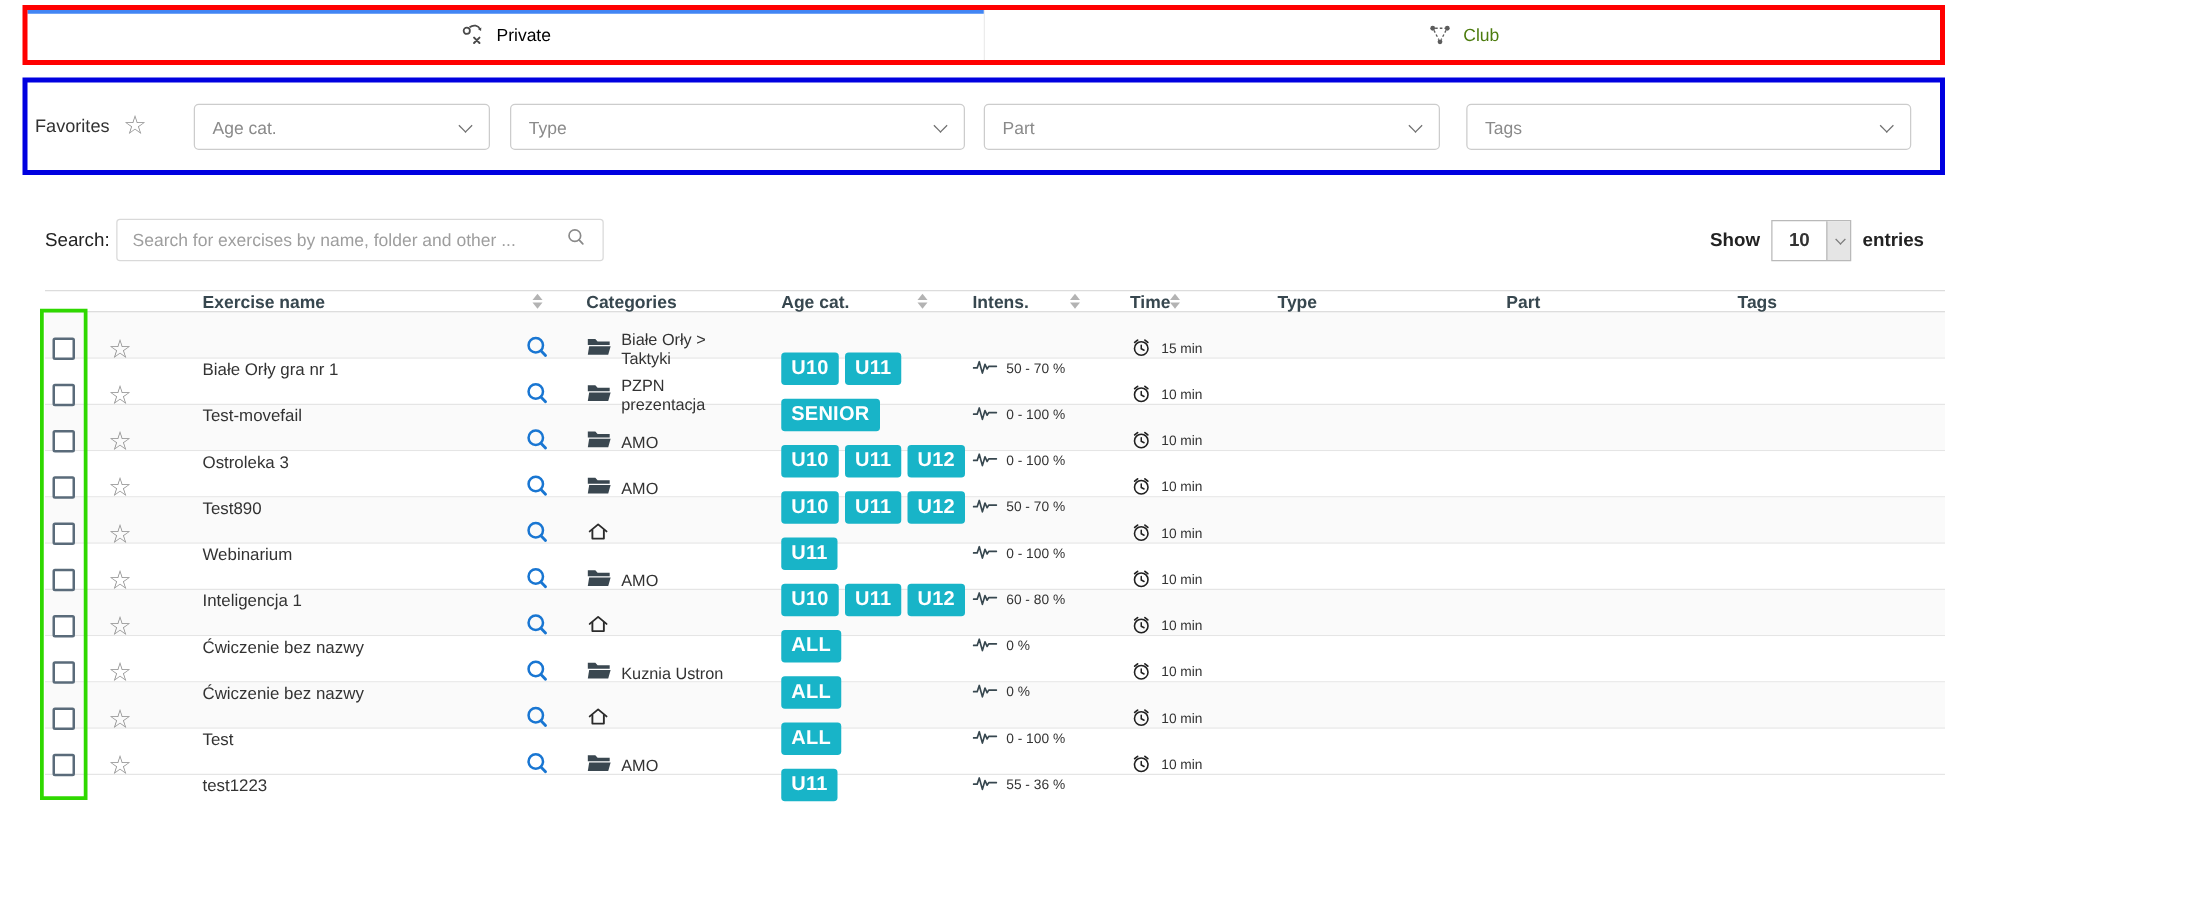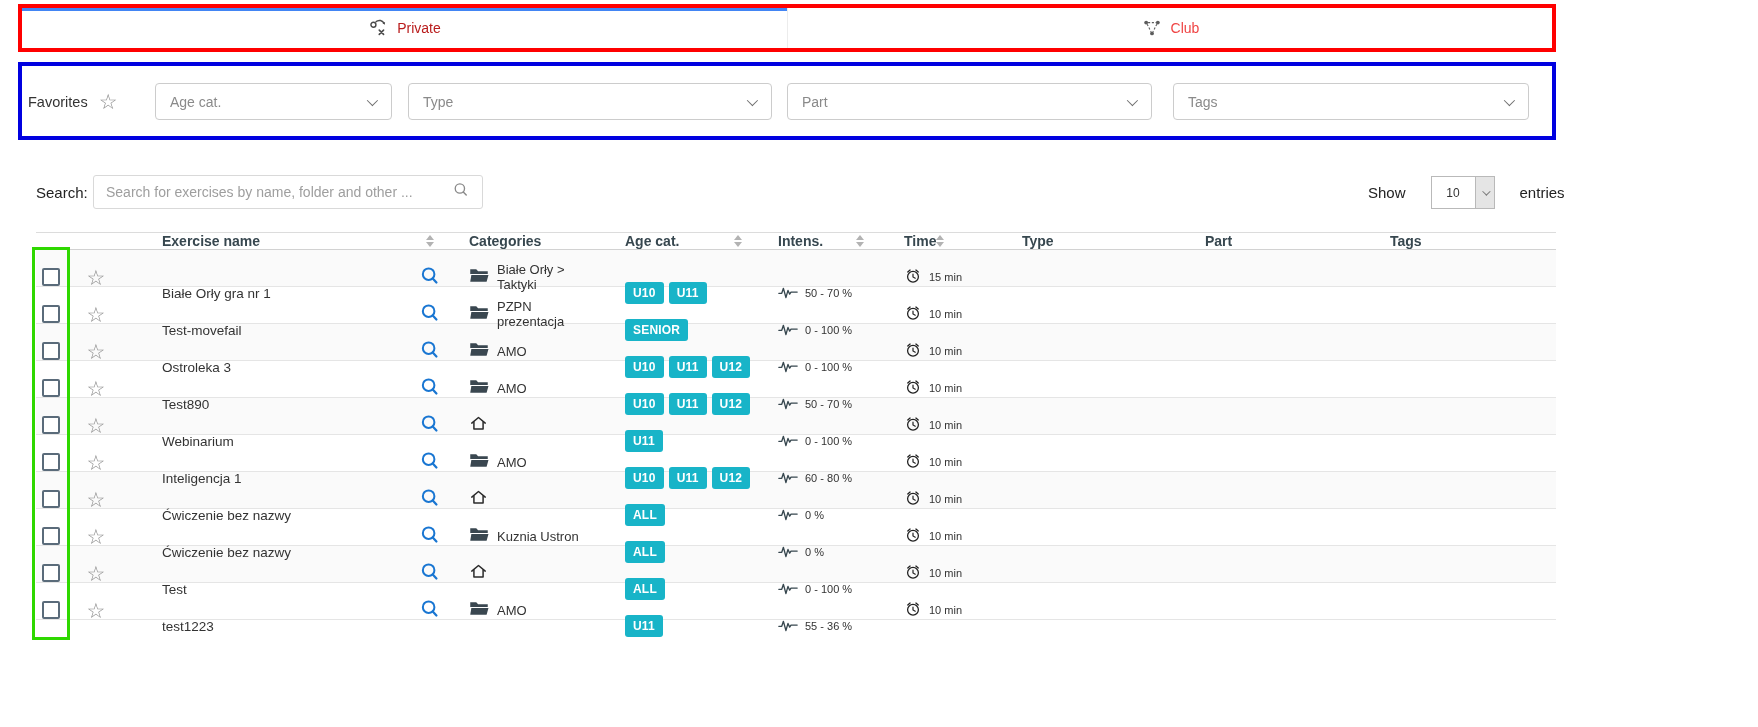--- a/index.html
+++ b/index.html
@@ -8,23 +8,23 @@
 
   
   .ann { position: absolute; pointer-events: none; z-index: 20; background: transparent; }
   .ann-red   { left: 18px;  top: 4px;   width: 1538px; height: 48px;  border: 4px solid #ff0000; }
   .ann-blue  { left: 18px;  top: 62px;  width: 1538px; height: 78px;  border: 4px solid #0000e0; }
   .ann-green { left: 32px;  top: 247px; width: 38px;   height: 393px; border: 3px solid #2fd800; }
 
   
   .tabbar { position: absolute; left: 22px; top: 8px; width: 1531px; height: 40px; display: flex; background: #fff; }
   .tab { flex: 1 1 0; display: flex; align-items: center; justify-content: center; gap: 9px;
-         font-size: 14px; color: #ef4444; border-right: 1px solid #ececec; position: relative; cursor: pointer; }
+         font-size: 14px; color: #4d7c0f; border-right: 1px solid #ececec; position: relative; cursor: pointer; }
   .tab:last-child { border-right: none; }
-  .tab.active { color: #b91c1c; }
+  .tab.active { color: #000000; }
   .tab.active::before { content: ""; position: absolute; top: 0; left: 0; right: 0; height: 3px; background: #4285f4; }
   .tab svg { display: block; }
 
   
   .filterbar { position: absolute; left: 14px; top: 66px; width: 1531px; height: 70px; }
   .favorites { position: absolute; left: 14px; top: 50%; transform: translateY(-50%);
                display: flex; align-items: center; gap: 11px; font-size: 14.5px; color: #333; }
   .star { font-size: 21px; color: #8d8d8d; line-height: 1; cursor: pointer; }
   .dd { position: absolute; top: 17px; height: 37px; border: 1px solid #ccc; border-radius: 4px; background: #fff;
         display: flex; align-items: center; justify-content: space-between; padding: 0 16px 0 14px;
@@ -36,25 +36,25 @@
   .chev { width: 8px; height: 8px; border-right: 1.6px solid #6f6f6f; border-bottom: 1.6px solid #6f6f6f;
           transform: rotate(45deg) translateY(-2px); }
 
   
   .search-label { position: absolute; left: 36px; top: 184px; font-size: 15px; color: #222; }
   .search-box { position: absolute; left: 93px; top: 175px; width: 390px; height: 34px; border: 1px solid #d9d9d9;
                 border-radius: 3px; display: flex; align-items: center; padding: 0 12px; background: #fff; }
   .search-box input { flex: 1; border: none; outline: none; font-size: 14px; color: #ef4444;
                       font-family: "Liberation Sans", sans-serif; background: transparent; }
   .search-box input::placeholder { color: #9e9e9e; }
-  .entries { position: absolute; left: 1368px; top: 176px; display: flex; align-items: center; gap: 25px;
-             font-size: 15px; color: #222; }
+  .entries { position: absolute; left: 1368px; top: 176px; display: flex; align-items: center; gap: 9px;
+             font-size: 15px; color: #222; font-weight: bold; }
   .page-select { width: 64px; height: 33px; border: 1px solid #b9b9b9; display: flex; align-items: stretch;
                  background: #fff; cursor: pointer; }
-  .page-select .val { flex: 1; display: flex; align-items: center; justify-content: center; font-size: 12px; color: #333; }
+  .page-select .val { flex: 1; display: flex; align-items: center; justify-content: center; font-size: 15px; color: #333; }
   .page-select .arrow { width: 19px; background: #e5e5e5; border-left: 1px solid #b9b9b9;
                         display: flex; align-items: center; justify-content: center; }
   .page-select .arrow .chev { width: 6px; height: 6px; border-color: #7a7a7a; }
 
   
   .table { position: absolute; left: 36px; top: 232px; width: 1520px; z-index: 1; }
   .thead, .tr { display: grid; grid-template-columns: 30px 60px 285px 38px 140px 153px 122px 122px 183px 185px 1fr;
                 align-items: center; }
   .thead { height: 18px; border-top: 1px solid #dcdcdc; border-bottom: 1px solid #d2d2d2;
            font-weight: 700; font-size: 14px; color: #37474f; }
@@ -69,21 +69,21 @@
   .sort i.dn { border-top: 5px solid #b3b3b3; border-bottom: none; }
 
   .tr { height: 37px; border-bottom: 1px solid #e5e5e5; font-size: 13.5px; color: #333; background: #fff; }
   .tr:nth-child(odd) { background: #fafafa; }
   .td { display: flex; align-items: center; }
   .td.center { justify-content: center; }
   .td.pl36 { padding-left: 36px; margin-top: 32px; } .td.pl20 { padding-left: 20px; } .td.pl40 { padding-left: 40px; }
   .checkbox { width: 18px; height: 18px; border: 2px solid #5a6b7a; border-radius: 2px; background: #fff; cursor: pointer; }
   .cat { gap: 8px; font-size: 13px; }
   .badges { gap: 5px; }
-  .badge { display: inline-block; background: #18b4c8; color: #fff; font-size: 12px; font-weight: 700;
+  .badge { display: inline-block; background: #18b4c8; color: #fff; font-size: 16px; font-weight: 700;
            padding: 4px 8px; border-radius: 3px; letter-spacing: 0.2px; }
   .iconcell { gap: 7px; font-size: 11px; color: #333; }
   .mag { cursor: pointer; }
 </style>
 </head>
 <body>
 
 <div class="page">
 
   <div class="tabbar">

